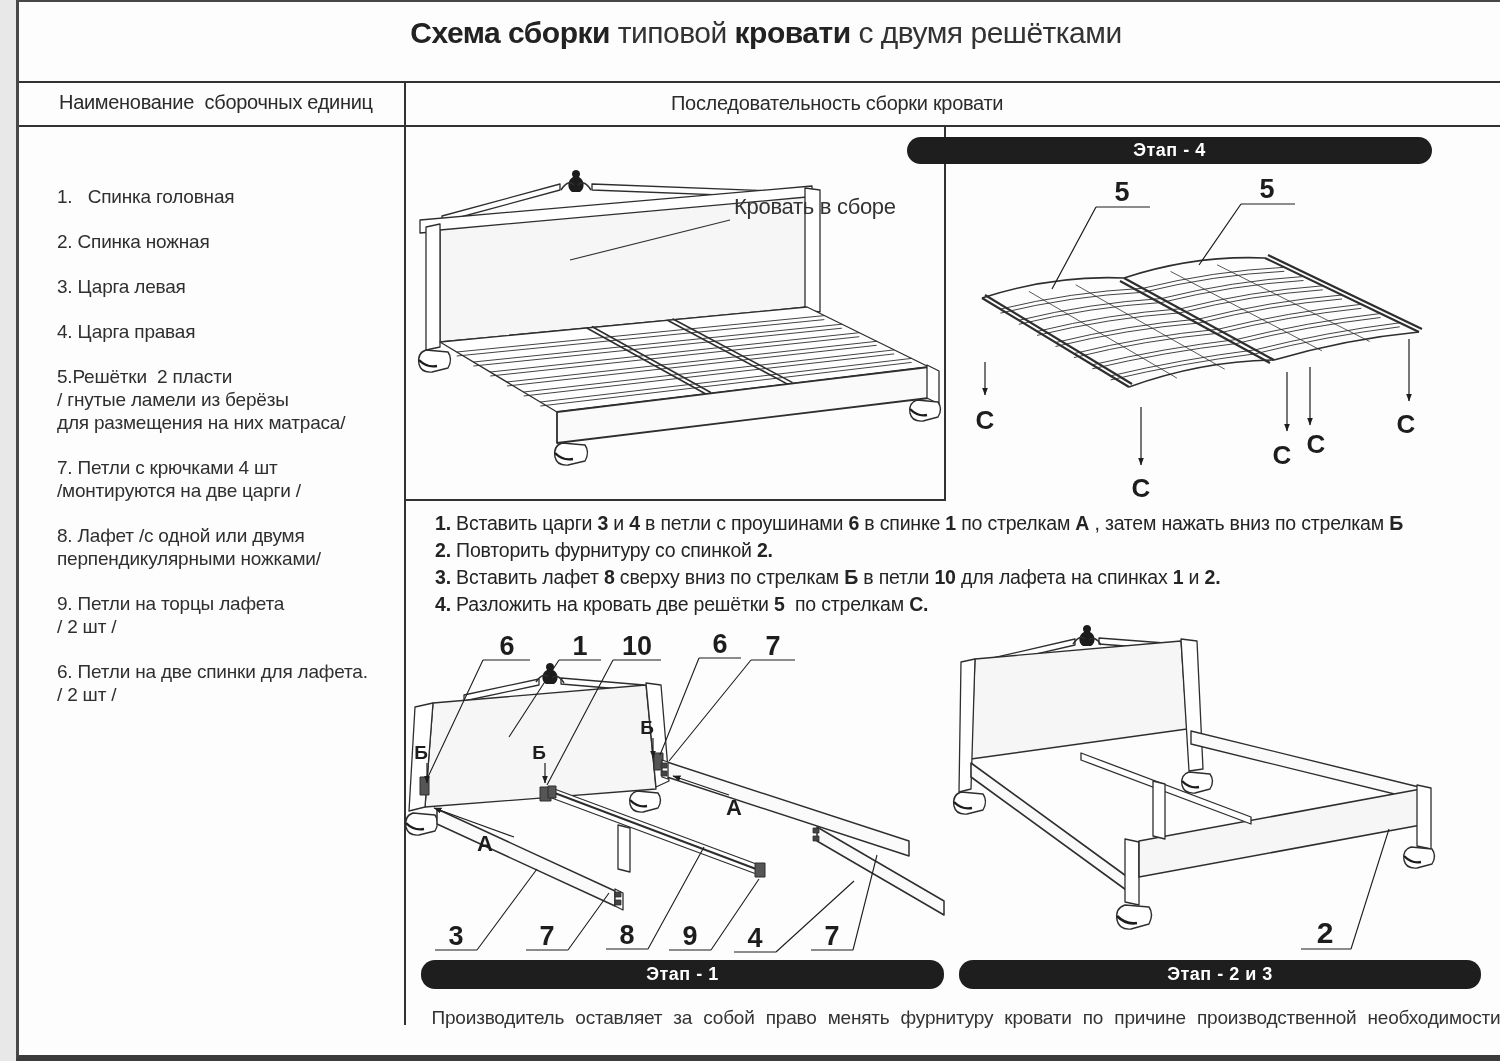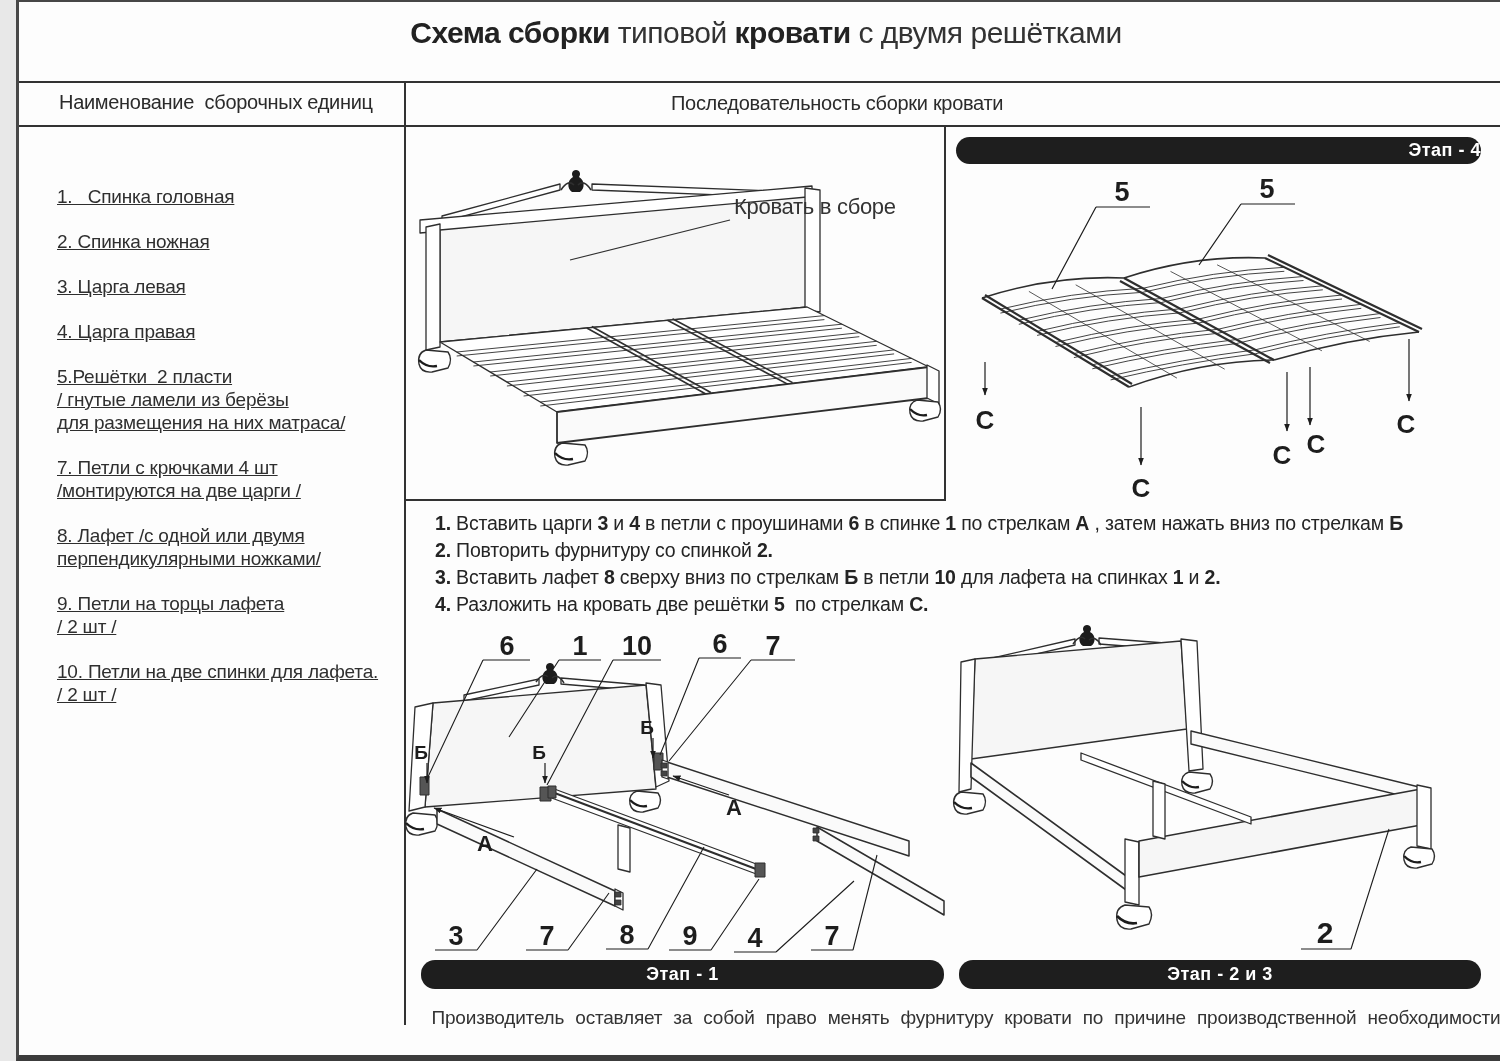--- a/index.html
+++ b/index.html
@@ -12,21 +12,21 @@
     margin-left:16px;
   }
   .hline{position:absolute;height:2px;background:#323232;}
   .vline{position:absolute;width:2px;background:#323232;}
   .title{position:absolute;top:14px;left:0;width:100%;text-align:center;
     font-size:30px;color:#222;white-space:pre;letter-spacing:-0.5px;}
   .title .bd{font-weight:700;}
   .title .lt{font-weight:400;color:#333;}
   .colhead{position:absolute;font-size:20px;font-weight:400;color:#2b2b2b;white-space:pre;letter-spacing:-0.3px;}
   .plist{position:absolute;left:38px;top:183px;width:345px;}
-  .plist .item{margin-bottom:22px;text-decoration:underline;}
+  .plist .item{margin-bottom:22px;}
   .plist .ln{font-size:19px;line-height:23px;color:#2f2f2f;white-space:pre;letter-spacing:-0.2px;}
   .ins{position:absolute;left:416px;top:508px;width:1096px;}
   .ins-line{font-size:19.5px;line-height:27px;color:#242424;white-space:pre;letter-spacing:-0.2px;}
   .ins-line .b{font-weight:700;}
   .pill{position:absolute;background:#1e1e1e;border-radius:14px;color:#fff;
     font-size:18px;font-weight:700;text-align:center;letter-spacing:0.5px;
     display:flex;align-items:center;justify-content:center;white-space:pre;}
   .footer{position:absolute;left:400px;top:1005px;width:1094px;text-align:center;
     font-size:19px;color:#333;word-spacing:6px;letter-spacing:-0.2px;white-space:nowrap;}
   svg{position:absolute;overflow:visible;}
@@ -78,21 +78,21 @@
       </div>
     <div class="item">
         <div class="ln">8. Лафет /с одной или двумя</div>
         <div class="ln">перпендикулярными ножками/</div>
       </div>
     <div class="item">
         <div class="ln">9. Петли на торцы лафета</div>
         <div class="ln">/ 2 шт /</div>
       </div>
     <div class="item">
-        <div class="ln">10. Петли на две спинки для лафета.</div>
+        <div class="ln">6. Петли на две спинки для лафета.</div>
         <div class="ln">/ 2 шт /</div>
       </div>
   </div>
 
   <svg style="left:393px;top:130px;" width="530" height="365" viewBox="0 0 530 365">
     <g stroke="#2e2e2e" stroke-width="1.3" fill="none" stroke-linejoin="round">
 
       <path d="M30,84 L148,52 L148,58 L30,90 Z" fill="#fff"></path>
       <path d="M180,52 L390,60 L390,66 L180,58 Z" fill="#fff"></path>
       <g>
@@ -339,19 +339,19 @@
         <path d="M158,287 q9,9 20,7" stroke="#1c1c1c" stroke-width="2.6"></path>
         <path d="M452,218 q-9,3 -7,13 q2,9 13,8 l15,-4 q5,-8 0,-15 Z"></path>
         <path d="M445,227 q8,8 17,6" stroke="#1c1c1c" stroke-width="2.4"></path>
       </g>
 
       <path d="M342,320 L392,320 M392,320 L430,200" stroke-width="1.1" stroke="#1d1d1d"></path>
     </g>
     <text class="callout" text-anchor="middle" x="366" y="314" style="font-size:30px">2</text>
   </svg>
 
-  <div class="pill" style="left:937px;top:135px;width:525px;height:27px;justify-content:flex-end;"><span>Этап - 4</span></div>
+  <div class="pill" style="left:888px;top:135px;width:525px;height:27px;"><span>Этап - 4</span></div>
   <div class="pill" style="left:402px;top:958px;width:523px;height:29px;"><span>Этап - 1</span></div>
   <div class="pill" style="left:940px;top:958px;width:522px;height:29px;"><span>Этап - 2 и 3</span></div>
 
   <div class="footer">Производитель оставляет за собой право менять фурнитуру кровати по причине производственной необходимости</div>
 
 </div>
 
 </body></html>

